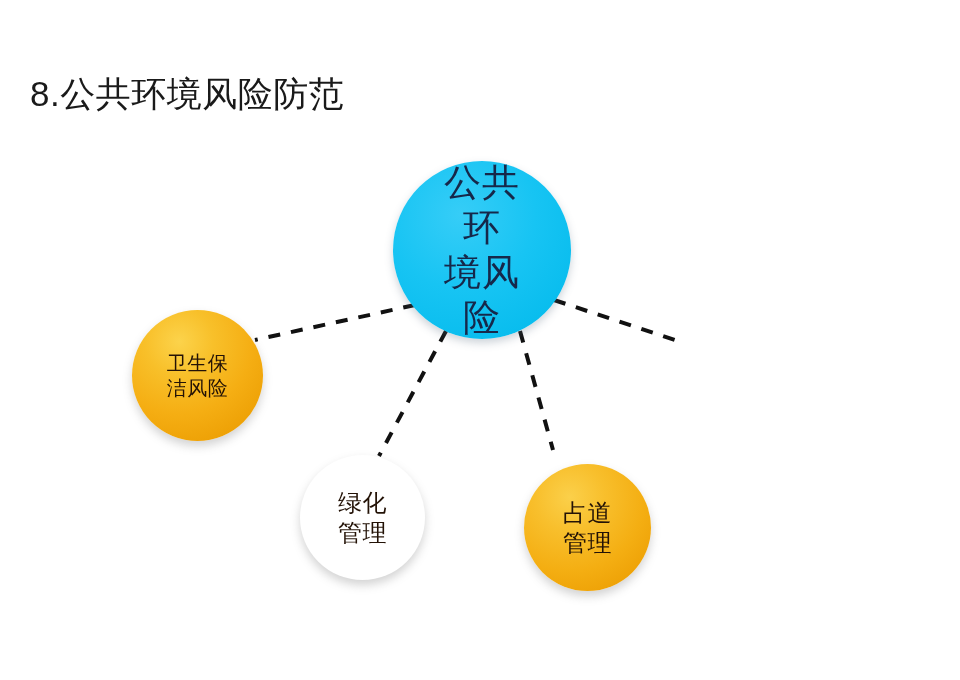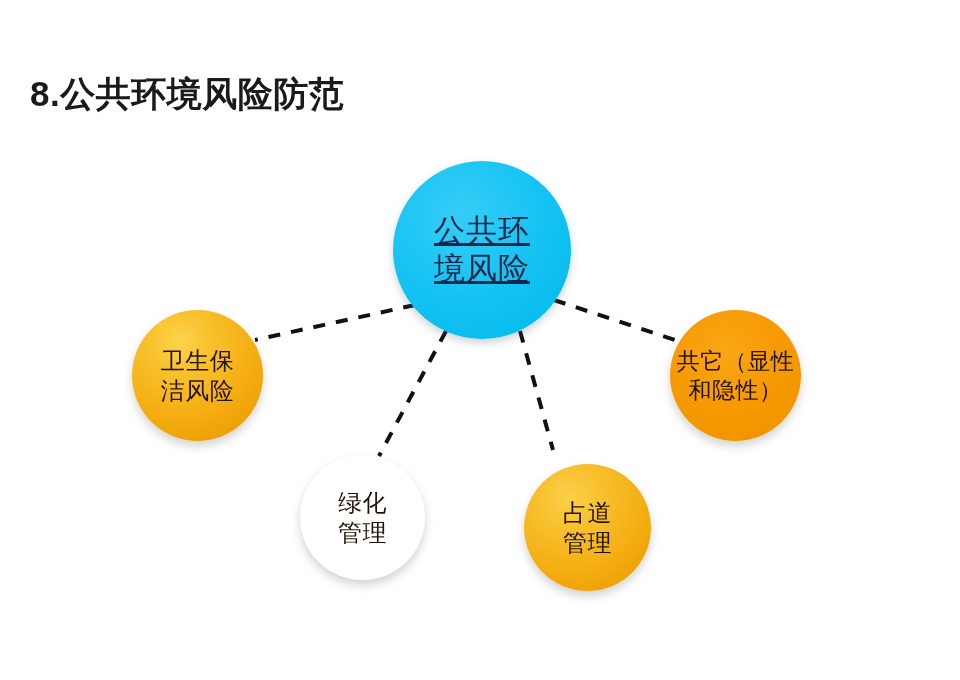--- a/index.html
+++ b/index.html
@@ -20,21 +20,21 @@
     background: #ffffff;
   }
   #slide-title {
     position: absolute;
     left: 30px;
     top: 72px;
     font-size: 35px;
     line-height: 44px;
     letter-spacing: 0.5px;
     color: #1a1a1a;
-    font-weight: 700;
+    font-weight: 400;
     white-space: nowrap;
   }
   #diagram-canvas {
     position: absolute;
     left: 0;
     top: 0;
     width: 960px;
     height: 680px;
   }
   .node {
@@ -56,40 +56,39 @@
   #node-center {
     left: 393px;
     top: 161px;
     width: 178px;
     height: 178px;
     background: radial-gradient(circle at 38% 30%, #36cdf7 0%, #17c4f3 45%, #09bdee 78%, #06b4e4 100%);
     box-shadow: 0 4px 9px rgba(90, 110, 130, 0.30);
   }
   #node-center .node-label {
     color: #16284a;
-    font-size: 31px;
+    font-size: 37px;
     letter-spacing: 1px;
     width: 110px;
-    text-decoration: underline;
   }
   
   .node-satellite .node-label {
     color: #231206;
     letter-spacing: 0.5px;
   }
   #node-sanitation {
     left: 132px;
     top: 310px;
     width: 131px;
     height: 131px;
     background: radial-gradient(circle at 36% 24%, #fcd34b 0%, #f8c02a 26%, #f5ae13 56%, #eda005 82%, #e89b02 100%);
     box-shadow: 0 5px 10px rgba(120, 120, 120, 0.33);
   }
   #node-sanitation .node-label {
-    font-size: 24px;
+    font-size: 20px;
     width: 92px;
   }
   #node-other {
     left: 670px;
     top: 310px;
     width: 131px;
     height: 131px;
     background: radial-gradient(circle at 42% 30%, #f9a713 0%, #f79c06 38%, #f39700 70%, #ef9200 100%);
     box-shadow: 0 5px 10px rgba(120, 120, 120, 0.33);
   }
@@ -150,18 +149,14 @@
   <div class="node node-satellite" id="node-greening">
     <span class="node-label">绿化
 管理</span>
   </div>
 
   <div class="node node-satellite" id="node-road">
     <span class="node-label">占道
 管理</span>
   </div>
 
-  <div class="node node-satellite" id="node-other">
-    <span class="node-label">共它（显性
-和隐性）</span>
-  </div>
 
 </div>
 
 </body></html>

